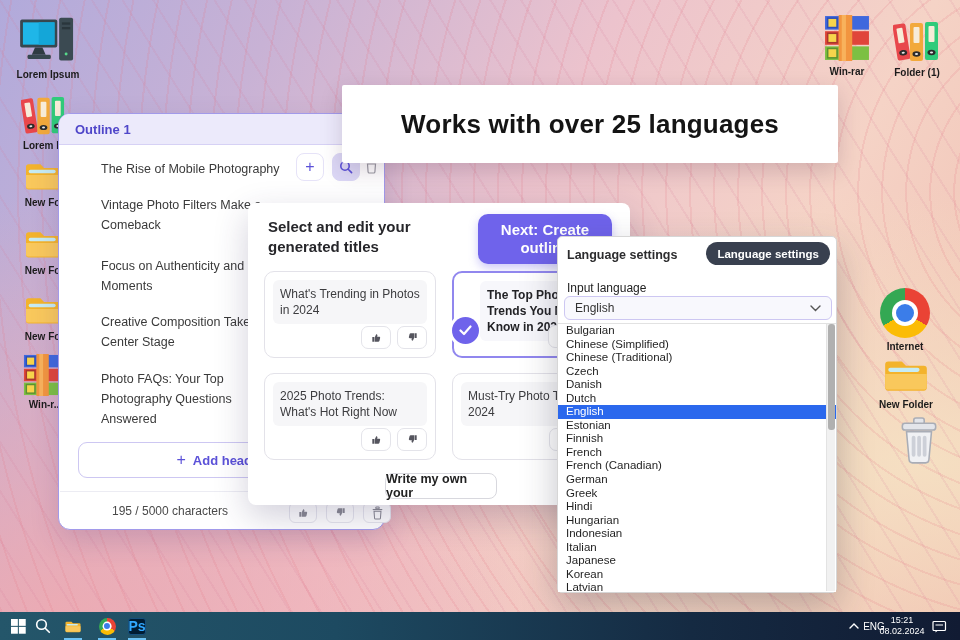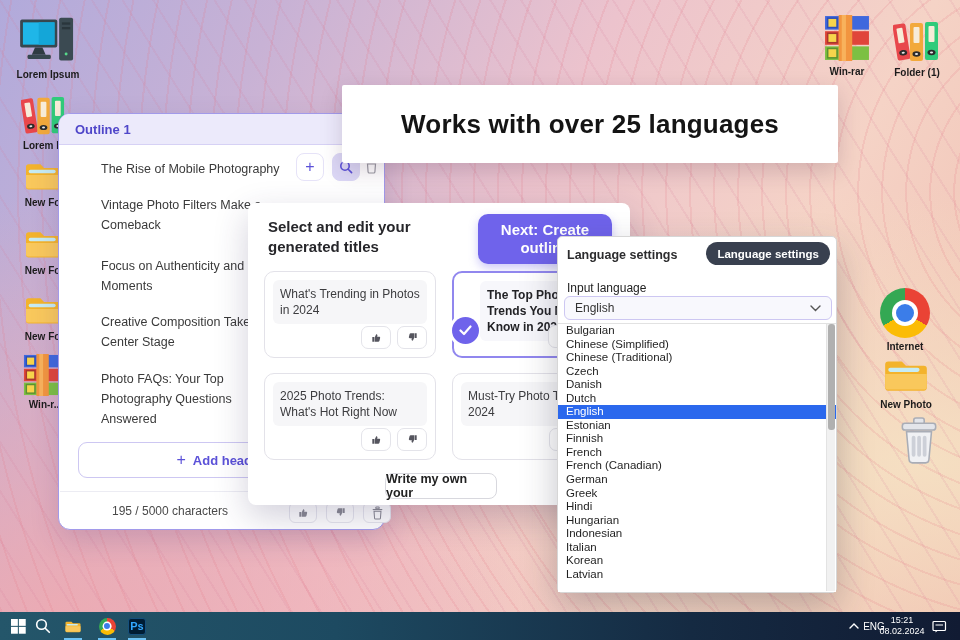--- a/index.html
+++ b/index.html
@@ -83,21 +83,21 @@
   
   .taskbar { left:0; top:612px; width:960px; height:28px;
     background:linear-gradient(90deg, #24566a 0%, #1d4a61 35%, #152a42 72%, #111b33 100%);
     display:block; }
   .tb-icon { position:absolute; top:0; height:28px; display:flex; align-items:center; justify-content:center; }
   .tb-indicator { position:absolute; bottom:0; height:2.5px; background:#6cc2f5; }
   .tb-text { color:#fff; font-size:10px; }
   .tb-clock { position:absolute; right:30px; top:3px; width:56px; text-align:center; color:#fff;
     font-size:9px; line-height:11px; }
   .ps-badge { width:18px; height:17px; background:#001d34; border:1px solid #15507e; border-radius:3px;
-    color:#31a8ff; font-size:11px; font-weight:700; display:flex; align-items:center; justify-content:center; }
+    color:#31a8ff; font-size:14px; font-weight:700; display:flex; align-items:center; justify-content:center; }
   .chrome-ball { border-radius:50%; background:conic-gradient(#ea4335 0 33.3%, #fbbc05 33.3% 66.6%, #34a853 66.6% 100%); position:relative; }
   .chrome-ball::before { content:""; position:absolute; left:50%; top:50%; transform:translate(-50%,-50%);
     width:52%; height:52%; background:#fff; border-radius:50%; }
   .chrome-ball::after { content:""; position:absolute; left:50%; top:50%; transform:translate(-50%,-50%);
     width:36%; height:36%; background:#3b7de9; border-radius:50%; }
 </style>
 </head>
 <body>
 
 <div class="stage">
@@ -216,21 +216,21 @@
     <div class="chrome-ball" style="width:50px; height:50px;"></div>
     <div class="dlabel">Internet</div>
   </div>
 
   <div class="abs dicon" style="left:878px; top:354px; width:56px;">
     <svg width="50" height="42" viewBox="0 0 48 40">
       <path d="M4 10 q0-3 3-3 h13 l4 4 h17 q3 0 3 3 v18 q0 3-3 3 H7 q-3 0-3-3 z" fill="#f3b32c"></path>
       <rect x="7" y="13" width="30" height="4" rx="2" fill="#c6ecf4"></rect>
       <path d="M4 19 h40 v12 q0 3-3 3 H7 q-3 0-3-3 z" fill="#f9c85c"></path>
     </svg>
-    <div class="dlabel">New Photo</div>
+    <div class="dlabel">New Folder</div>
   </div>
 
   <div class="abs" style="left:896px; top:416px;">
     <svg width="46" height="50" viewBox="0 0 44 48">
       <rect x="17" y="2" width="10" height="6" rx="2" fill="#e3e5ea" stroke="#a9adb6" stroke-width="1.5"></rect>
       <rect x="6" y="7" width="32" height="6.5" rx="2.5" fill="#e3e5ea" stroke="#a9adb6" stroke-width="1.5"></rect>
       <path d="M10 15 h24 l-2.5 27 q-.3 3-3.2 3 H15.7 q-2.9 0-3.2-3 z" fill="#f0f1f4" stroke="#a9adb6" stroke-width="1.5"></path>
       <rect x="15" y="19" width="3.6" height="20" rx="1.8" fill="#cdd0d8"></rect>
       <rect x="20.3" y="19" width="3.6" height="20" rx="1.8" fill="#cdd0d8"></rect>
       <rect x="25.6" y="19" width="3.6" height="20" rx="1.8" fill="#cdd0d8"></rect>
@@ -381,20 +381,21 @@
       <div class="lang-item">Estonian</div>
       <div class="lang-item">Finnish</div>
       <div class="lang-item">French</div>
       <div class="lang-item">French (Canadian)</div>
       <div class="lang-item">German</div>
       <div class="lang-item">Greek</div>
       <div class="lang-item">Hindi</div>
       <div class="lang-item">Hungarian</div>
       <div class="lang-item">Indonesian</div>
       <div class="lang-item">Italian</div>
+      <div class="lang-item">Japanese</div>
       <div class="lang-item">Korean</div>
       <div class="lang-item">Latvian</div>
     </div>
     <div class="lp-scroll">
       <div class="lp-thumb"></div>
     </div>
   </div>
 
   <div class="abs taskbar">
     <div class="tb-icon" style="left:7px; width:22px;">

